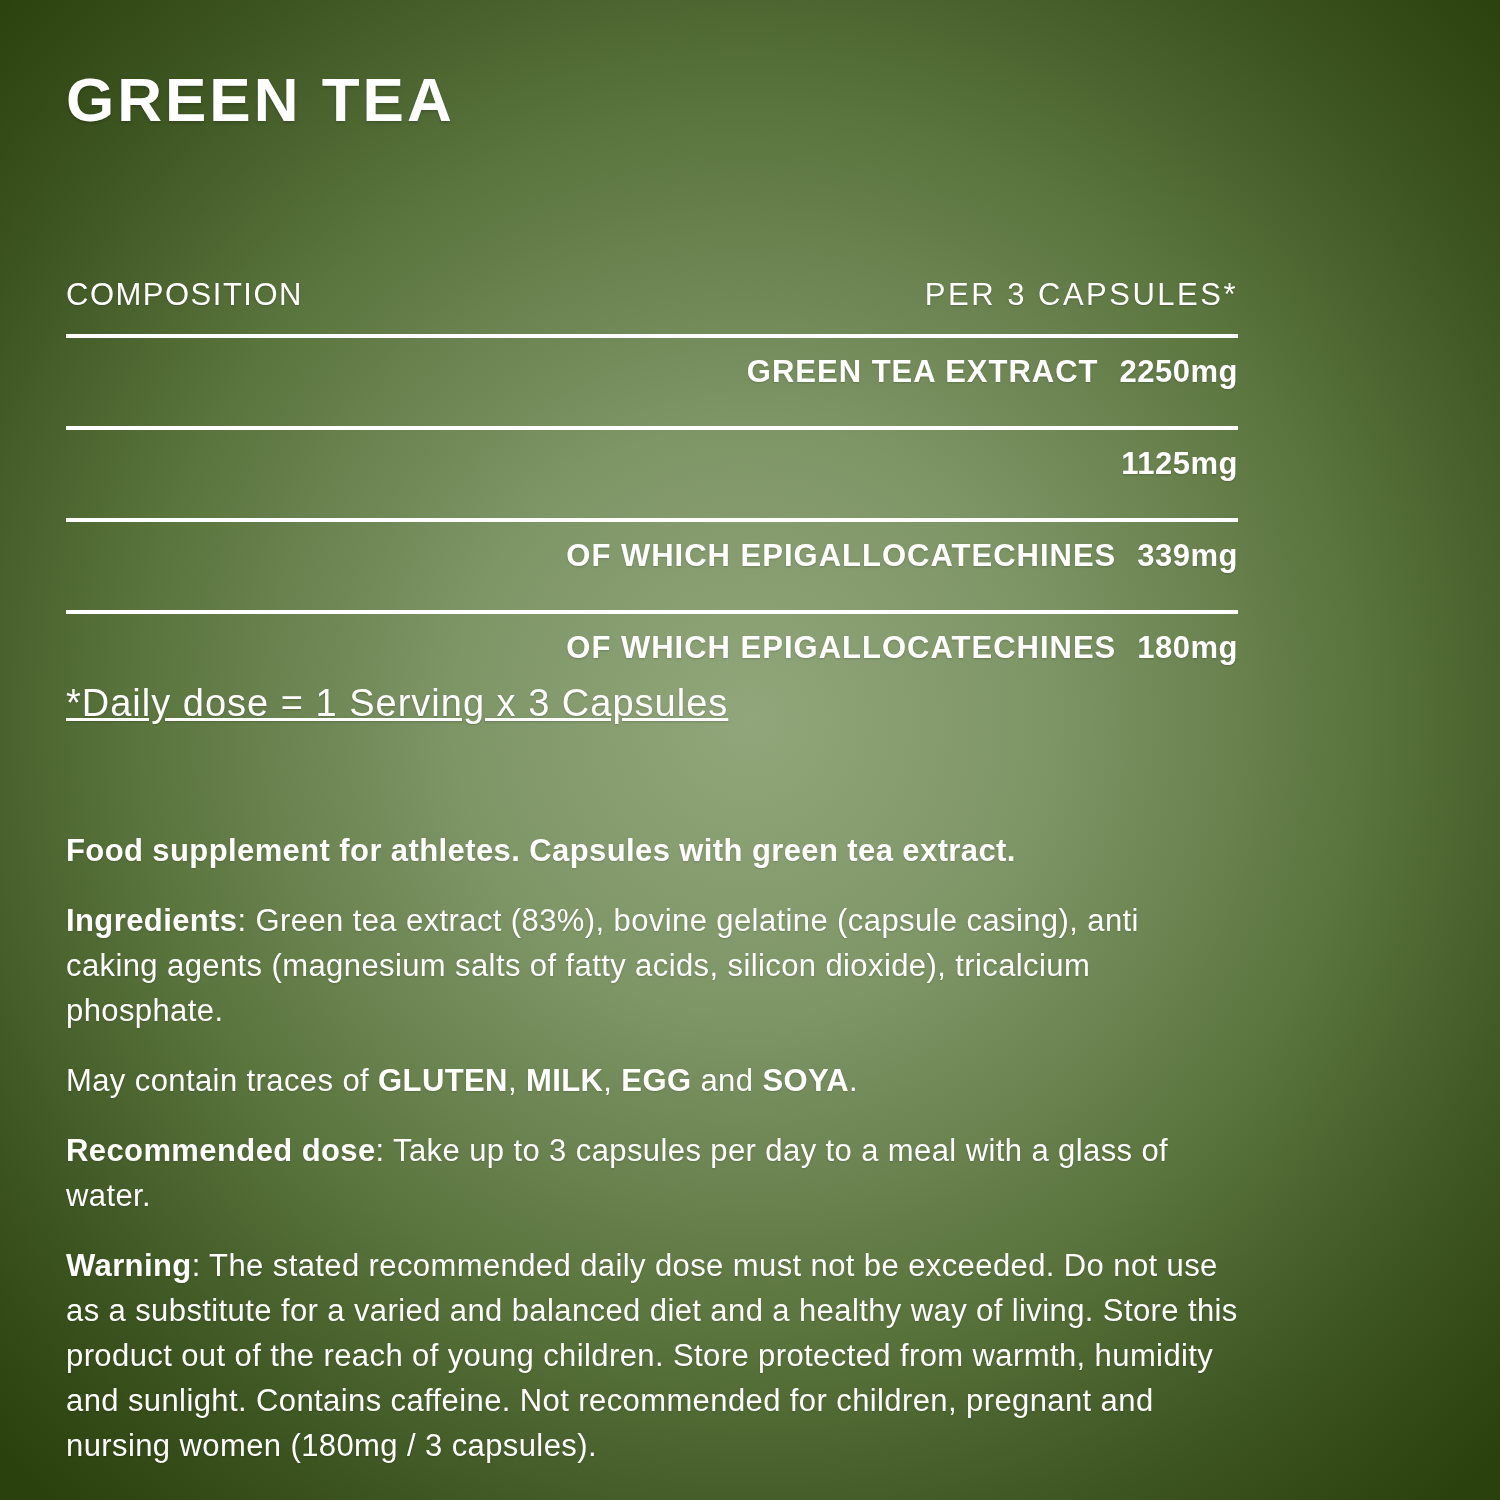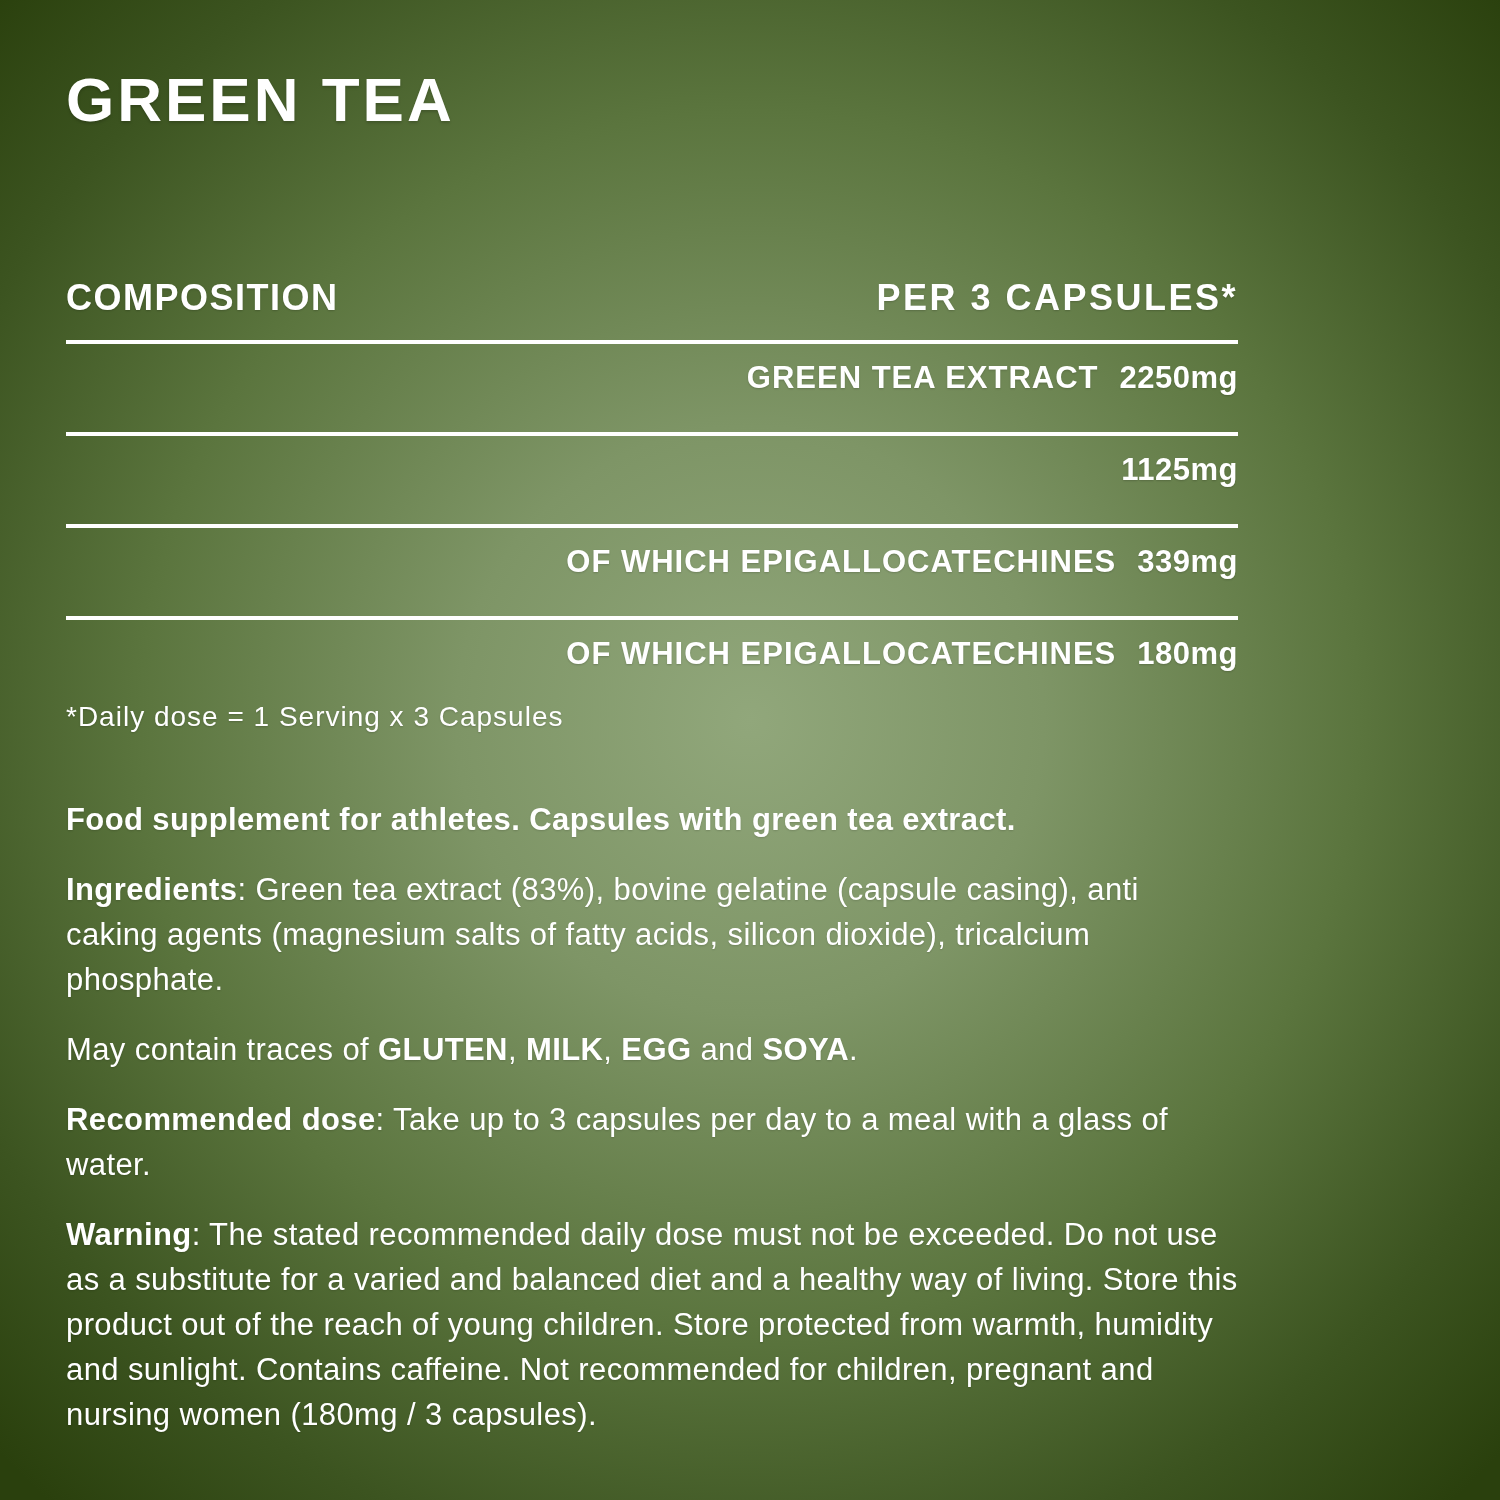--- a/index.html
+++ b/index.html
@@ -29,22 +29,22 @@
     text-shadow: 0 2px 3px rgba(0,0,0,0.18);
   }
   .comp-table {
     margin-top: 142px;
     text-shadow: 0 1px 2px rgba(0,0,0,0.18);
   }
   .table-header {
     display: flex;
     justify-content: space-between;
     align-items: flex-start;
-    font-size: 36px;
-    font-weight: 700;
+    font-size: 31px;
+    font-weight: 400;
     letter-spacing: 1.5px;
   }
   .table-header .col-right { letter-spacing: 2.5px; }
   .divider {
     height: 4px;
     background: #ffffff;
     margin-top: 21px;
     border: none;
   }
   .row {
@@ -52,27 +52,28 @@
     justify-content: flex-end;
     align-items: baseline;
     padding: 16px 0 15px 0;
     font-size: 31px;
     font-weight: 700;
     letter-spacing: 1px;
   }
   .row .value { letter-spacing: 0.5px; margin-left: 21px; }
   .row.indent .label { padding-left: 38px; }
   .footnote {
-    margin-top: 14px;
-    font-size: 28px;
+    margin-top: 1px;
+    font-size: 38px;
     font-weight: 400;
     letter-spacing: 1px;
+    text-decoration: underline;
   }
   .paragraphs {
-    margin-top: 64px;
+    margin-top: 103px;
     font-size: 31px;
     line-height: 45px;
     letter-spacing: 0.4px;
     text-shadow: 0 1px 2px rgba(0,0,0,0.15);
   }
   .paragraphs p { margin-bottom: 25px; }
   .paragraphs b { font-weight: 700; }
 </style>
 </head>
 <body>

